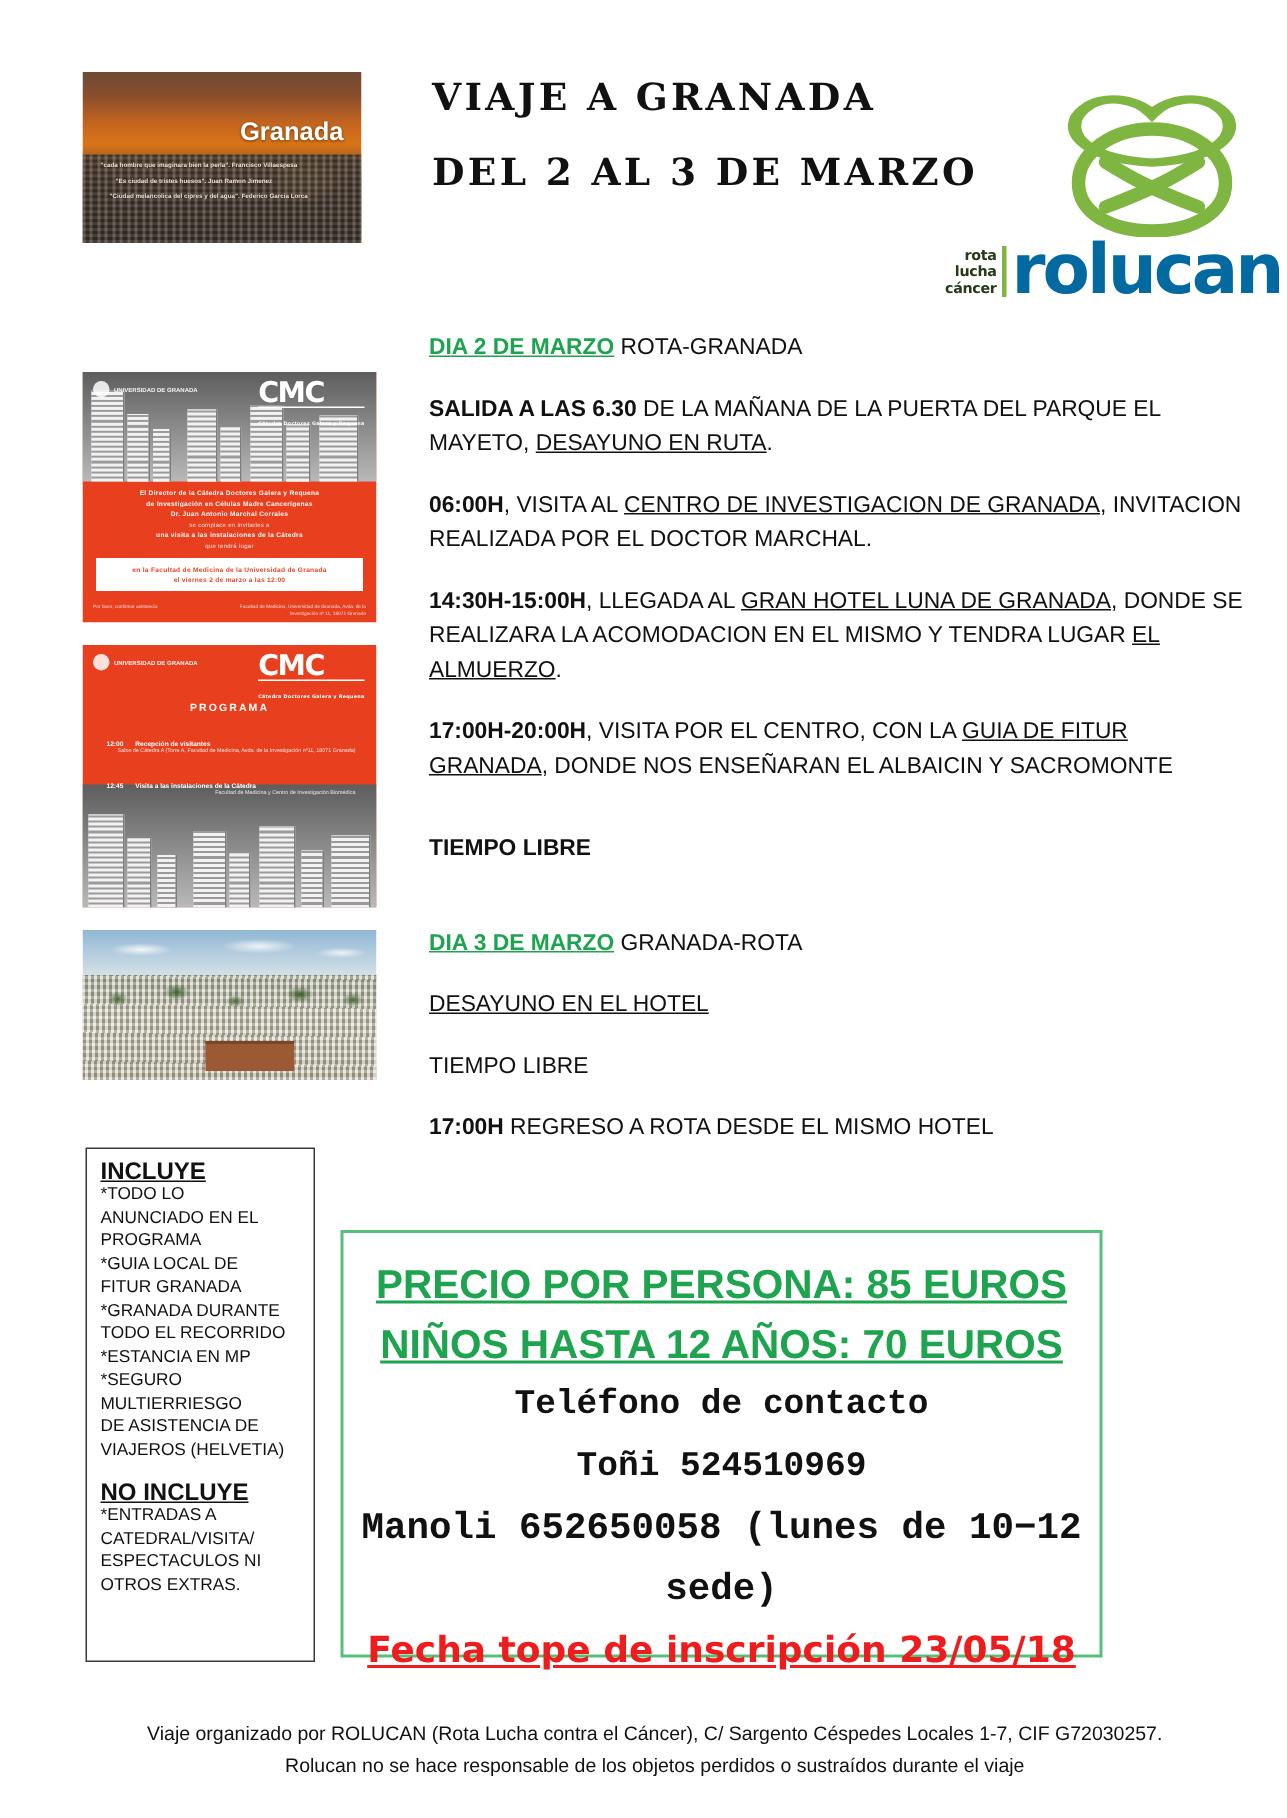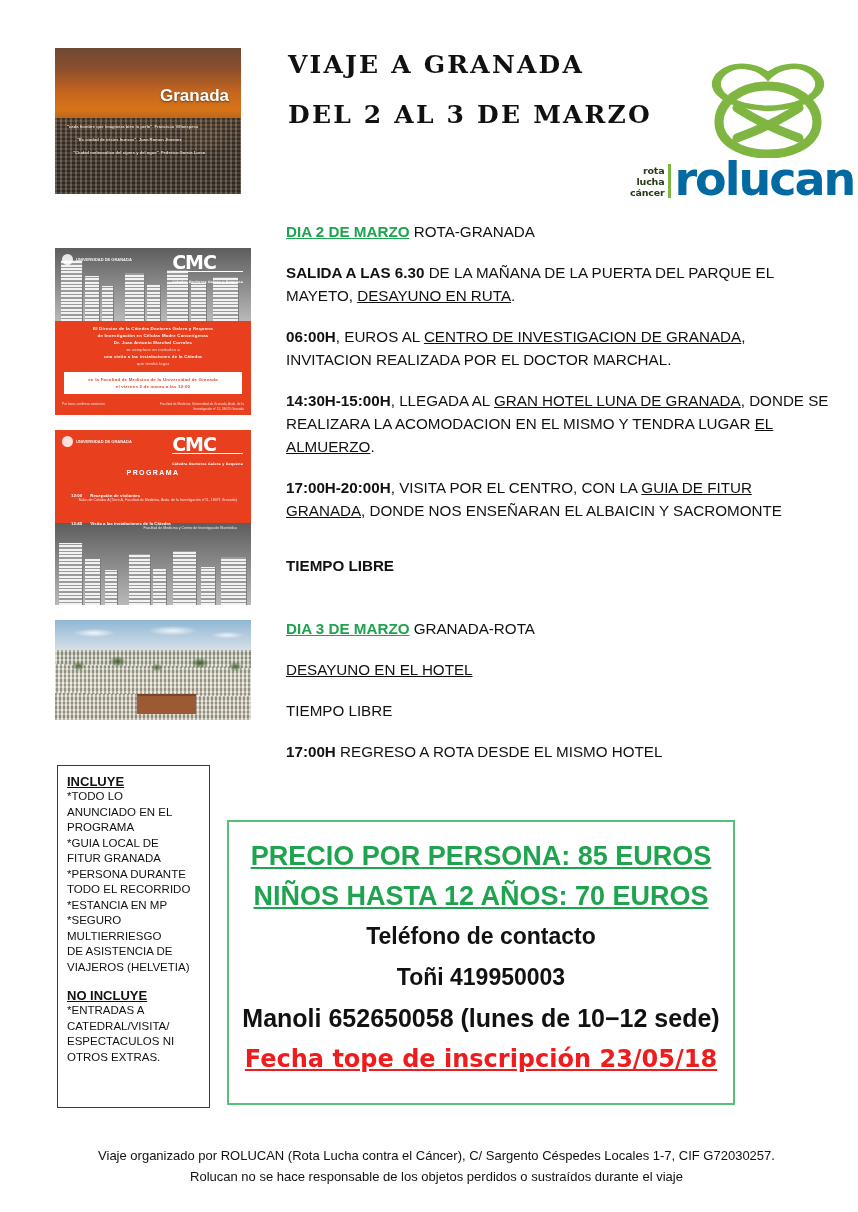--- a/index.html
+++ b/index.html
@@ -61,21 +61,21 @@
     font-size: 46px;
     line-height: 38px;
     color: #0369a1;
     letter-spacing: -2px;
   }
 
   
   .img-card { position: absolute; overflow: hidden; }
 
   
-  #photo-granada { left: 55px; top: 48px; width: 186px; height: 146px; }
+  #photo-granada { left: 55px; top: 48px; width: 186px; height: 114px; }
   .sunset {
     position: absolute; inset: 0;
     background:
       linear-gradient(to bottom,
         #6e4a35 0%, #8a4e2c 14%, #c4651f 30%,
         #d87418 42%, #9a5726 55%,
         #4b3a2c 66%, #3a3228 80%, #5a4b3a 100%);
   }
   .sun {
     position: absolute; right: 14px; top: 50%;
@@ -221,21 +221,21 @@
 
   
   #incluye-box {
     position: absolute;
     left: 57px; top: 765px;
     width: 153px; height: 343px;
     border: 1.5px solid #3a3a3a;
     padding: 8px 9px;
   }
   .inc-head {
-    font-size: 13px; font-weight: bold; text-decoration: underline;
+    font-size: 16px; font-weight: bold; text-decoration: underline;
     color: #111; line-height: 15px;
   }
   .inc-line { font-size: 11.5px; line-height: 15.5px; color: #111; }
   .inc-gap { height: 13px; }
 
   
   #price-box {
     position: absolute;
     left: 227px; top: 820px;
     width: 508px; height: 285px;
@@ -244,21 +244,21 @@
     text-align: center;
   }
   .price-line {
     color: #1ea34e; font-weight: bold; font-size: 27px;
     text-decoration: underline; line-height: 40px;
     font-family: "Liberation Sans", sans-serif;
   }
   .contact-line {
     color: #111111; font-weight: bold; font-size: 23px;
     line-height: 41px;
-    font-family: Liberation Sans, sans-serif;
+    font-family: Liberation Mono, monospace;
   }
   .contact-line.big { font-size: 25px; }
   .deadline {
     color: #ee1c1c; font-weight: bold; font-size: 24px;
     text-decoration: underline; line-height: 40px;
     font-family: "DejaVu Sans", sans-serif;
   }
 
   
   #footer {
@@ -402,21 +402,21 @@
 
     <p class="para">
       <span class="g">DIA 2 DE MARZO</span><span> ROTA-GRANADA</span>
     </p>
 
     <p class="para">
       <span class="b">SALIDA A LAS 6.30</span><span> DE LA MAÑANA DE LA PUERTA DEL PARQUE EL MAYETO, </span><span class="u">DESAYUNO EN RUTA</span><span>.</span>
     </p>
 
     <p class="para">
-      <span class="b">06:00H</span><span>, EUROS AL </span><span class="u">CENTRO DE INVESTIGACION DE GRANADA</span><span>, INVITACION REALIZADA POR EL DOCTOR MARCHAL.</span>
+      <span class="b">06:00H</span><span>, VISITA AL </span><span class="u">CENTRO DE INVESTIGACION DE GRANADA</span><span>, INVITACION REALIZADA POR EL DOCTOR MARCHAL.</span>
     </p>
 
     <p class="para">
       <span class="b">14:30H-15:00H</span><span>, LLEGADA AL </span><span class="u">GRAN HOTEL LUNA DE GRANADA</span><span>, DONDE SE REALIZARA LA ACOMODACION EN EL MISMO Y TENDRA LUGAR  </span><span class="u">EL ALMUERZO</span><span>.</span>
     </p>
 
     <p class="para">
       <span class="b">17:00H-20:00H</span><span>, VISITA POR EL CENTRO, CON LA </span><span class="u">GUIA DE FITUR GRANADA</span><span>, DONDE NOS ENSEÑARAN EL ALBAICIN Y SACROMONTE</span>
     </p>
 
@@ -441,40 +441,40 @@
     </p>
   </div>
 
   <div id="incluye-box">
     <div class="inc-head">INCLUYE</div>
     <div class="inc-line">*TODO LO</div>
     <div class="inc-line">ANUNCIADO EN EL</div>
     <div class="inc-line">PROGRAMA</div>
     <div class="inc-line">*GUIA LOCAL DE</div>
     <div class="inc-line">FITUR GRANADA</div>
-    <div class="inc-line">*PERSONA DURANTE</div>
+    <div class="inc-line">*GRANADA DURANTE</div>
     <div class="inc-line">TODO EL RECORRIDO</div>
     <div class="inc-line">*ESTANCIA EN MP</div>
     <div class="inc-line">*SEGURO</div>
     <div class="inc-line">MULTIERRIESGO</div>
     <div class="inc-line">DE ASISTENCIA DE</div>
     <div class="inc-line">VIAJEROS (HELVETIA)</div>
     <div class="inc-gap"></div>
     <div class="inc-head">NO INCLUYE</div>
     <div class="inc-line">*ENTRADAS A</div>
     <div class="inc-line">CATEDRAL/VISITA/</div>
     <div class="inc-line">ESPECTACULOS NI</div>
     <div class="inc-line">OTROS EXTRAS.</div>
   </div>
 
   <div id="price-box">
     <div class="price-line">PRECIO POR PERSONA: 85 EUROS</div>
     <div class="price-line">NIÑOS HASTA 12 AÑOS: 70 EUROS</div>
     <div class="contact-line">Teléfono de contacto</div>
-    <div class="contact-line">Toñi 419950003</div>
+    <div class="contact-line">Toñi 524510969</div>
     <div class="contact-line big">Manoli 652650058 (lunes de 10−12 sede)</div>
     <div class="deadline">Fecha tope de inscripción 23/05/18</div>
   </div>
 
   <div id="footer">
     <div class="foot-line">Viaje organizado por ROLUCAN (Rota Lucha contra el Cáncer), C/ Sargento Céspedes Locales 1-7, CIF G72030257.</div>
     <div class="foot-line">Rolucan no se hace responsable de los objetos perdidos o sustraídos durante el viaje</div>
   </div>
 
 </div>

